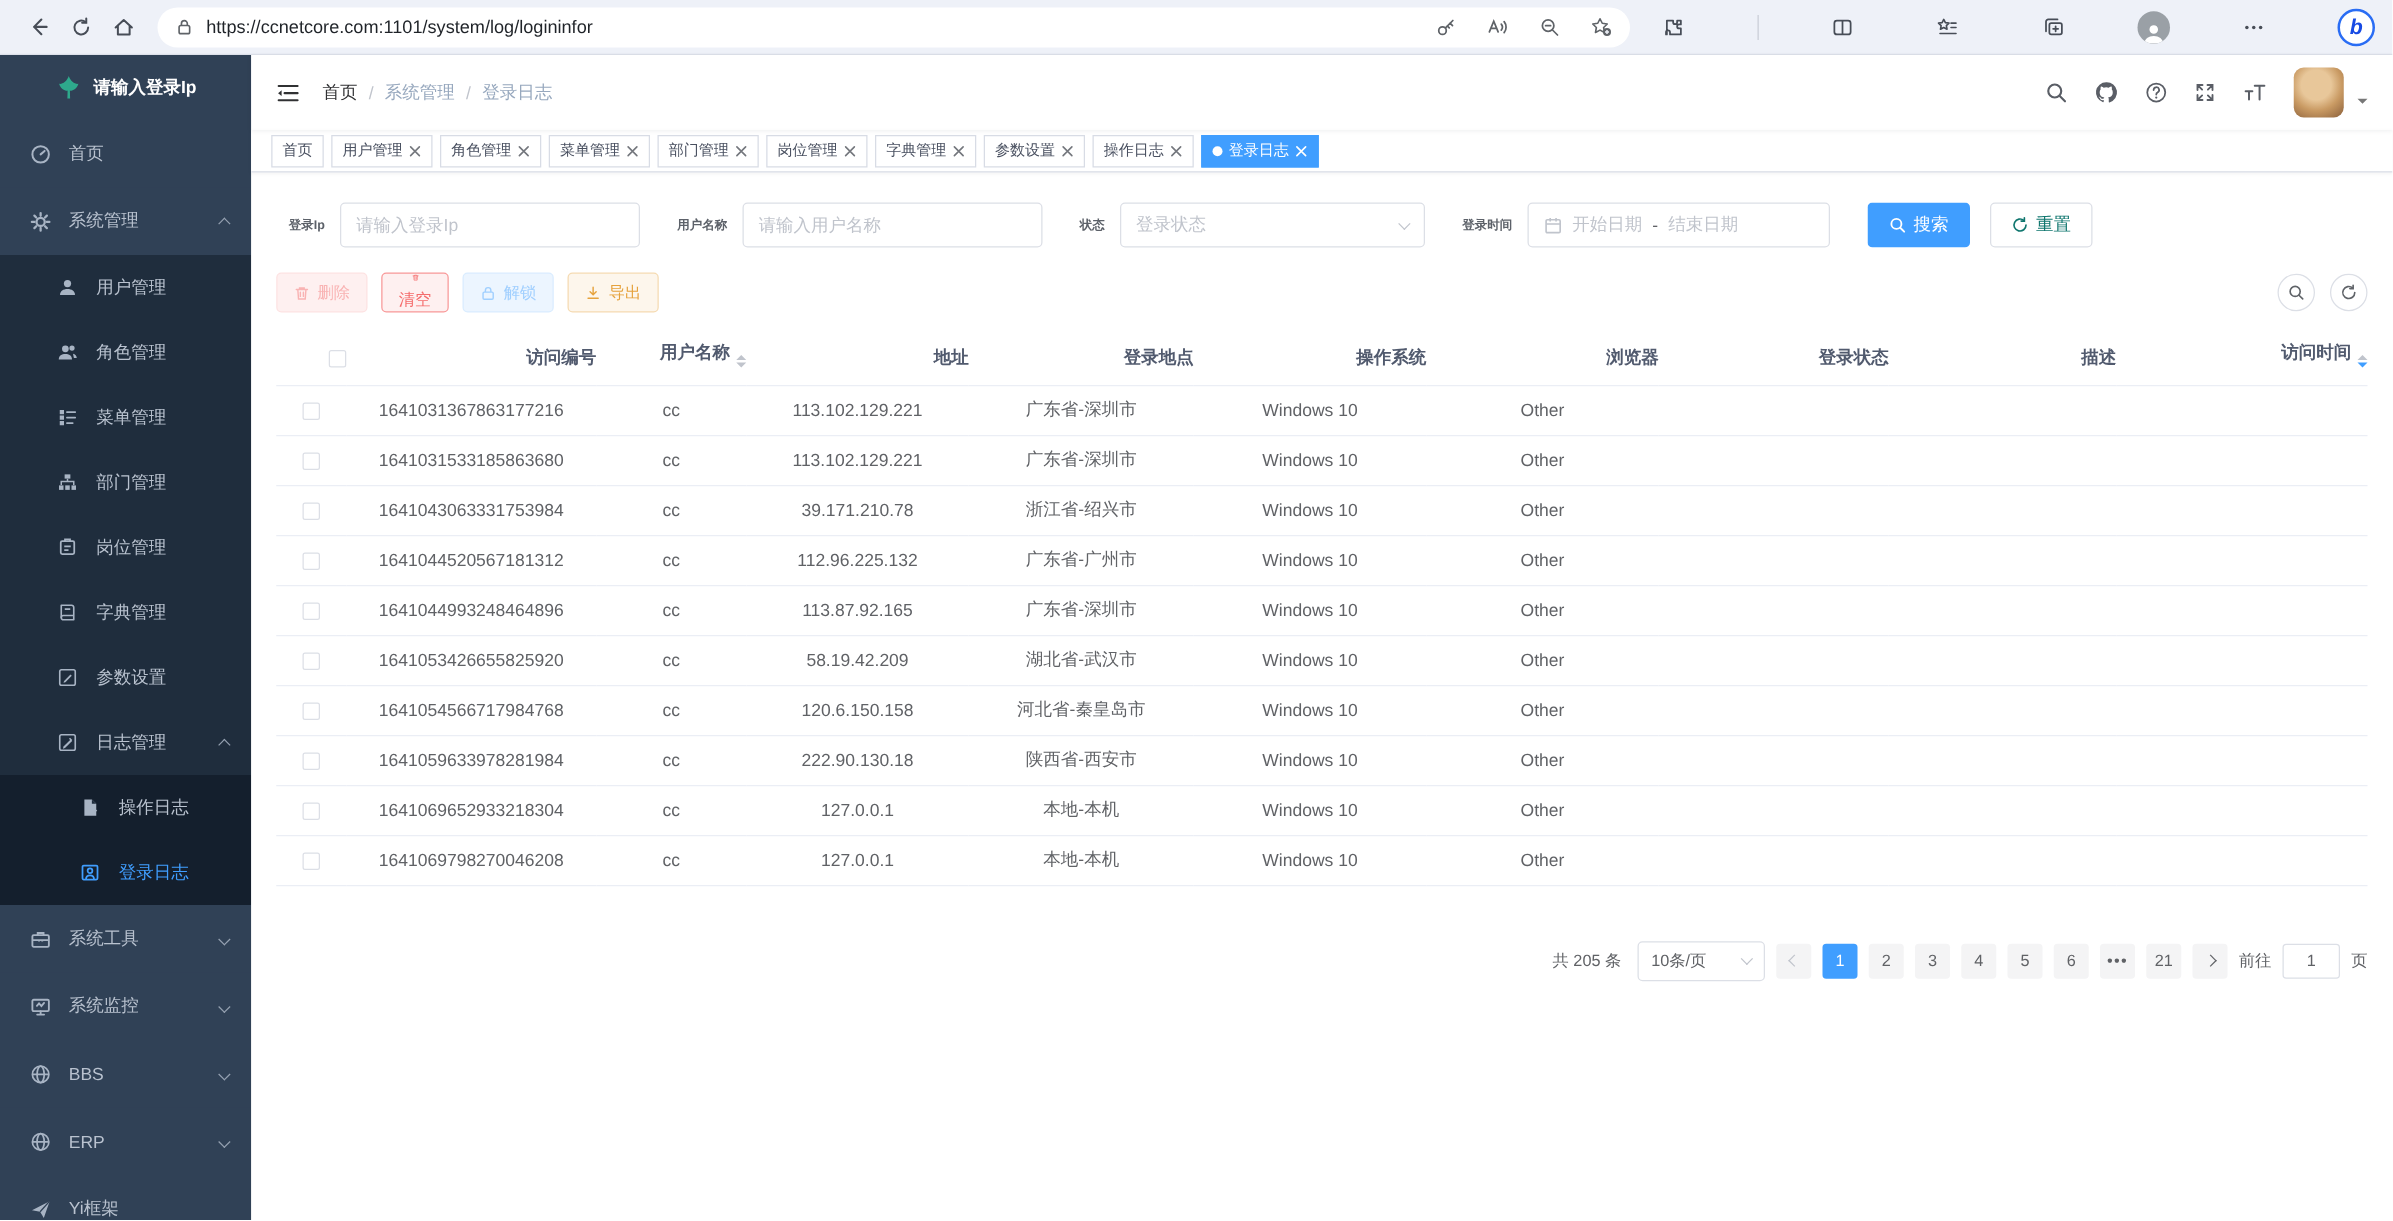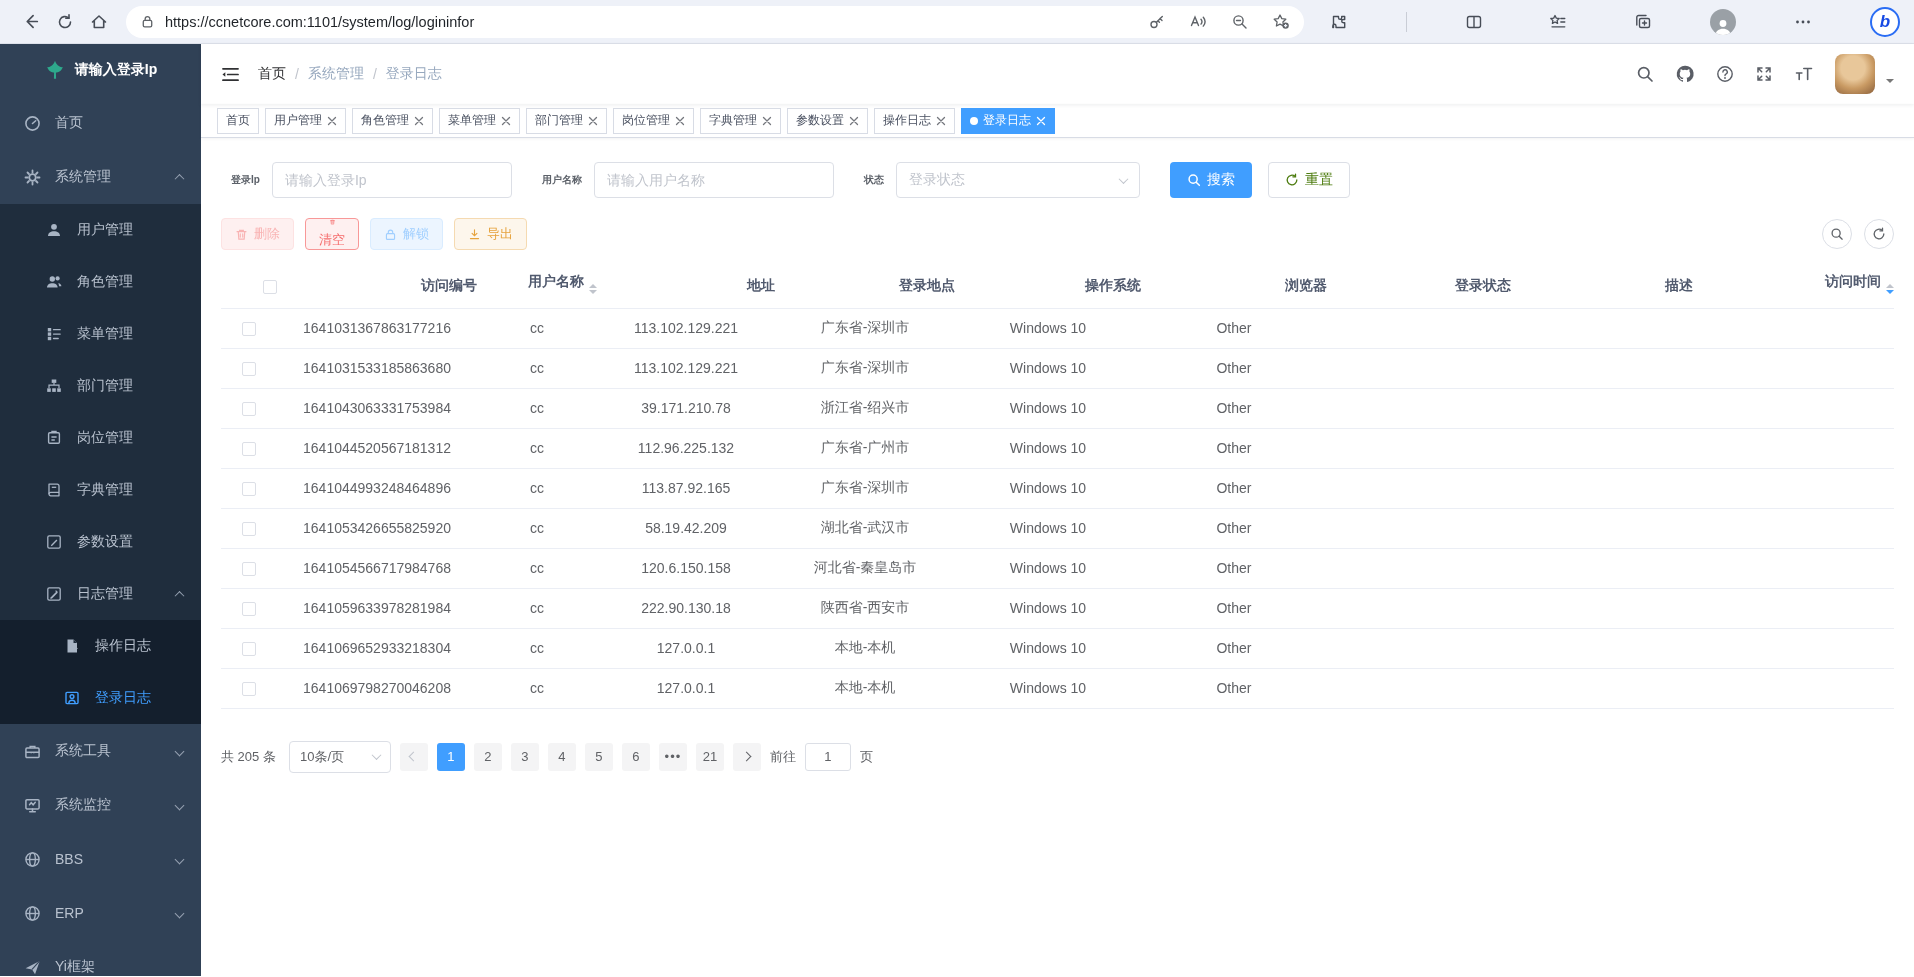--- a/index.html
+++ b/index.html
@@ -78,21 +78,21 @@
     font-family:inherit; background:transparent; }
   .f-box input::placeholder { color:#c0c4cc; }
   .ph { color:#c0c4cc; }
   .w240 { width:240px; } .w244 { width:244px; justify-content:space-between; }
   .daterange { width:242px; gap:8px; color:#c0c4cc; }
   .sel-chev { width:7px; height:7px; border-right:1.4px solid #c0c4cc; border-bottom:1.4px solid #c0c4cc;
     transform:rotate(45deg) translate(-1px,-1px); }
   .btn { height:36px; border-radius:4px; font-size:14px; display:flex; align-items:center;
     gap:6px; padding:0 16px; cursor:pointer; border:1px solid transparent; white-space:nowrap; }
   .btn-primary { background:#409eff; color:#fff; }
-  .btn-default { background:#fff; color:#4d7c0f; border-color:#dcdfe6; margin-left:16px; }
+  .btn-default { background:#fff; color:#0f766e; border-color:#dcdfe6; margin-left:16px; }
 
   .toolbar-row { display:flex; align-items:center; margin-top:20px; gap:11px; }
   .sbtn { height:32px; padding:0 13px; border-radius:4px; font-size:13px; display:flex;
     align-items:center; gap:6px; border:1px solid; cursor:pointer; white-space:nowrap; }
   .sbtn-del { background:#fef0f0; border-color:#fde2e2; color:#f9b3b3; }
   .sbtn-clear { background:#fef0f0; border-color:#f89898; color:#f56c6c;flex-direction:column; }
   .sbtn-unlock { background:#ecf5ff; border-color:#d9ecff; color:#a0cfff; }
   .sbtn-export { background:#fdf6ec; border-color:#f5dab1; color:#e6a23c; }
   .right-tools { margin-left:auto; display:flex; gap:12px; }
   .cbtn { width:30px; height:30px; border-radius:50%; border:1px solid #dcdfe6; background:#fff;
@@ -105,22 +105,22 @@
   td { height:40px; font-size:14px; color:#606266; border-bottom:1px solid #ebeef5;
     text-align:center; white-space:nowrap; overflow:hidden; }
   .cbx { width:14px; height:14px; border:1px solid #dcdfe6; border-radius:2px; background:#fff;
     display:inline-block; vertical-align:middle; cursor:pointer; }
   .sort { display:inline-flex; flex-direction:column; margin-left:5px; vertical-align:-2px; }
   .car-up { width:0; height:0; border:4px solid transparent; border-bottom-color:#c0c4cc; margin-bottom:2px; }
   .car-dn { width:0; height:0; border:4px solid transparent; border-top-color:#c0c4cc; }
   .car-dn.on { border-top-color:#409eff; }
 
   
-  .pagination { display:flex; align-items:center; gap:9px;
-    margin-top:32px; font-size:13px; color:#606266; }
+  .pagination { display:flex; align-items:center; justify-content:flex-end; gap:9px;
+    margin-top:44px; font-size:13px; color:#606266; }
   .pg-total { margin-right:4px; }
   .pg-select { width:102px; height:32px; border:1px solid #dcdfe6; border-radius:4px;
     display:flex; align-items:center; justify-content:space-between; padding:0 10px; cursor:pointer; }
   .pg-btn { min-width:28px; height:28px; border-radius:3px; background:#f4f4f5; color:#606266;
     display:flex; align-items:center; justify-content:center; font-size:13px; cursor:pointer; padding:0 5px; }
   .pg-btn.active { background:#409eff; color:#fff; }
   .pg-arrow { width:7px; height:7px; border-right:1.6px solid #606266; border-bottom:1.6px solid #606266; }
   .pg-arrow.left { transform:rotate(135deg); border-color:#c0c4cc; }
   .pg-arrow.right { transform:rotate(-45deg); }
   .pg-dots { letter-spacing:1px; }
@@ -538,20 +538,32 @@
           <span class="f-label">用户名称</span>
           <div class="f-box w240">
               <input placeholder="请输入用户名称" style="">
             </div>
         </div>
         <div class="f-group">
           <span class="f-label">状态</span>
           <div class="f-box w244">
             <span class="ph">登录状态</span>
             <span class="sel-chev"></span>
+          </div>
+        </div>
+        <div class="f-group">
+          <span class="f-label">登录时间</span>
+          <div class="f-box daterange">
+            <svg width="15" height="15" viewBox="0 0 16 16" fill="none" stroke="#c0c4cc" stroke-width="1.4">
+                <rect x="2" y="3" width="12" height="11" rx="1"></rect>
+                <path d="M2 6.6h12M5.5 1.5v3M10.5 1.5v3"></path>
+              </svg>
+            <span>开始日期</span>
+            <span style="color:#606266">-</span>
+            <span>结束日期</span>
           </div>
         </div>
         <div class="btn btn-primary">
           <svg width="14" height="14" viewBox="0 0 16 16" fill="none" stroke="#fff" stroke-width="1.7" stroke-linecap="round">
               <circle cx="7" cy="7" r="4.6"></circle>
               <path d="m10.5 10.5 3.6 3.6"></path>
             </svg>
           <span>搜索</span>
         </div>
         <div class="btn btn-default">

